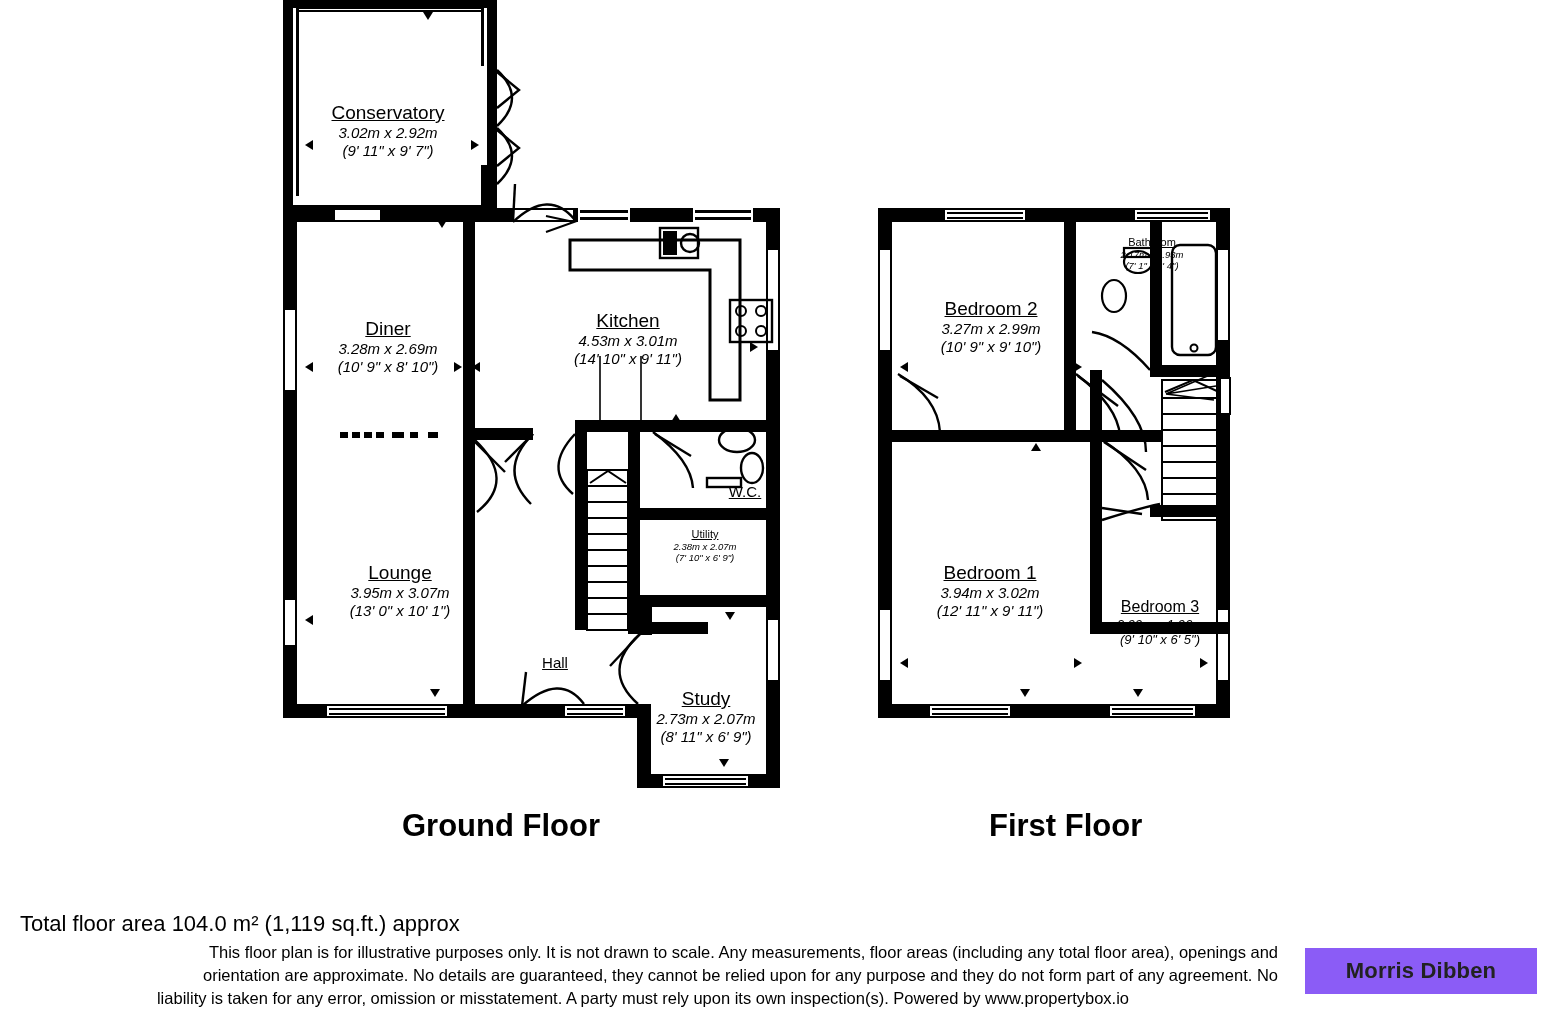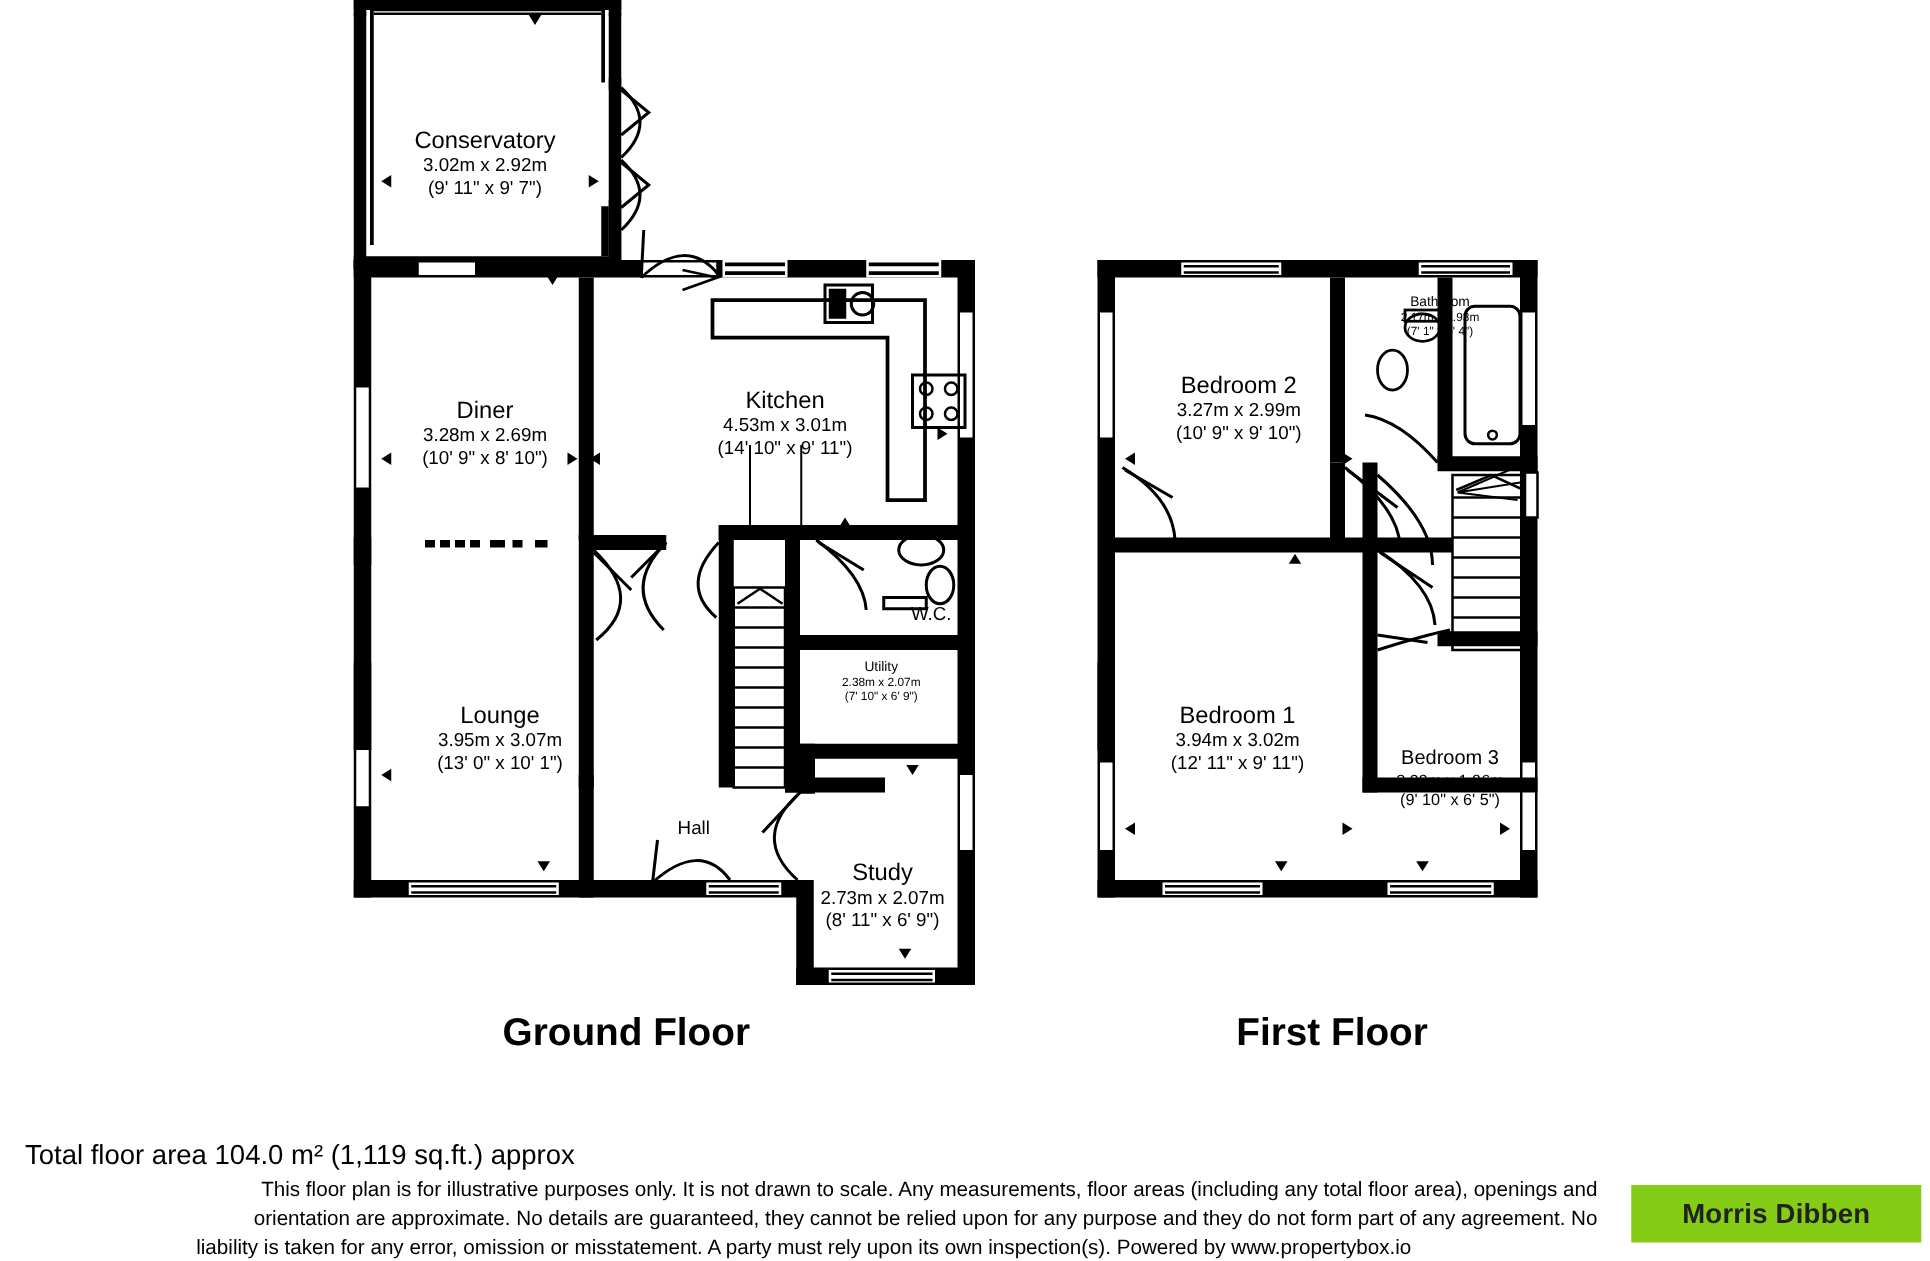--- a/index.html
+++ b/index.html
@@ -6,31 +6,31 @@
   body{
     width:1544px;height:1009px;
     background:#ffffff;
     font-family:"Liberation Sans", sans-serif;
     color:#000;
     position:relative;
     overflow:hidden;
   }
   .plan{position:absolute;left:0;top:0;width:1544px;height:1009px;}
   .room-label{position:absolute;text-align:center;line-height:1.18;}
-  .room-name{font-size:19px;font-weight:400;}
-  .room-dim{font-size:15px;}
+  .room-name{font-size:19px;font-weight:400;text-decoration:underline;}
+  .room-dim{font-size:15px;font-style:italic;}
   .room-label.small .room-name{font-size:11px;}
   .room-label.small .room-dim{font-size:9.5px;}
   .room-label.mid .room-name{font-size:12px;}
   .room-label.mid .room-dim{font-size:10px;}
   .floor-title{position:absolute;font-size:31px;font-weight:bold;}
   .area-text{position:absolute;font-size:22px;}
   .disclaimer{position:absolute;font-size:16.5px;text-align:center;line-height:1.35;}
   .logo{
-    position:absolute;background:#84cc16;display:flex;align-items:center;justify-content:center;
+    position:absolute;background:#8b5cf6;display:flex;align-items:center;justify-content:center;
   }
   .logo span{font-size:22px;font-weight:bold;color:#222;letter-spacing:.2px;}
   svg{display:block;}
 </style>
 </head>
 <body>
 
 <svg class="plan" viewBox="0 0 1544 1009" width="1544" height="1009">
   <g fill="#000" stroke="none">
 

